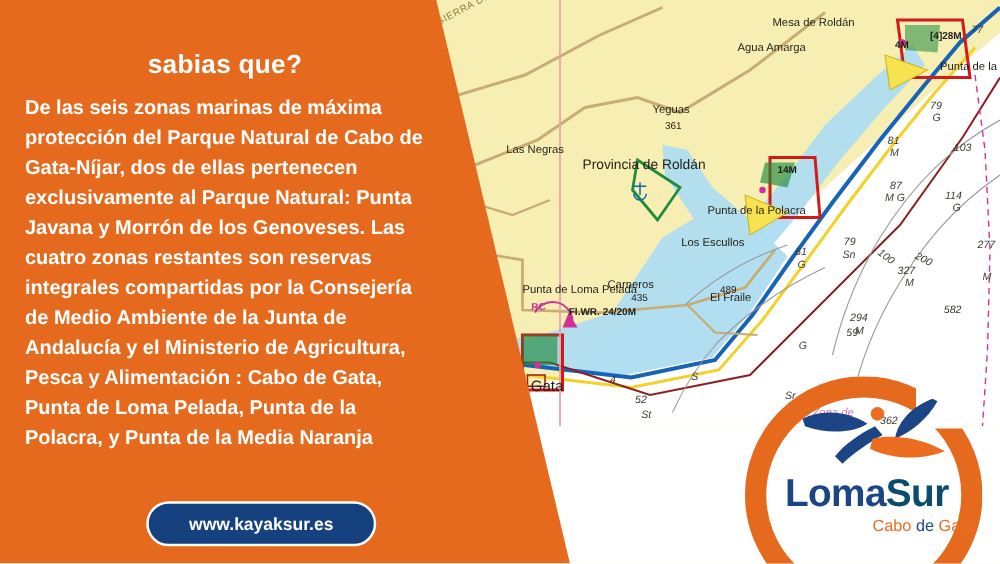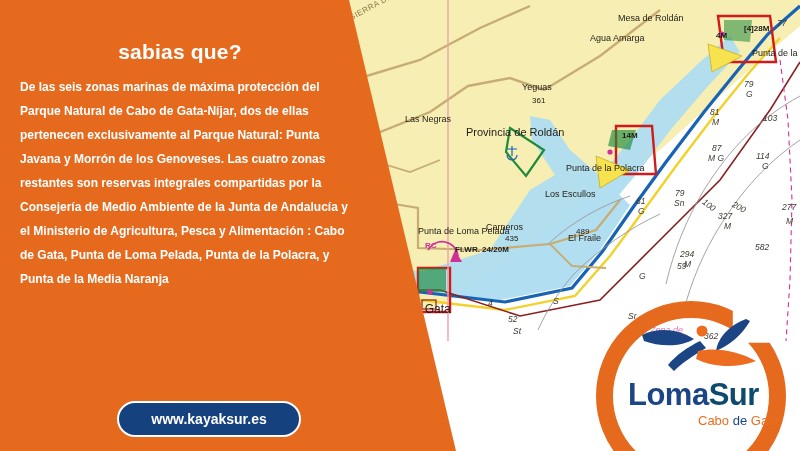--- a/index.html
+++ b/index.html
@@ -73,21 +73,21 @@
     font-weight: bold;
     letter-spacing: 0.2px;
   }
 
   .body-copy {
     position: absolute;
     left: 20px;
     top: 75px;
     width: 330px;
     color: #ffffff;
-    font-size: 12px;
+    font-size: 16px;
     font-weight: bold;
     line-height: 24px;
   }
   .body-copy p { margin: 0; }
 
   .cta-button {
     position: absolute;
     left: 117px;
     top: 401px;
     width: 184px;
@@ -253,21 +253,21 @@
     <div class="map-label lbl-sound" style="left:456px; top:151px;">114</div>
     <div class="map-label lbl-sound" style="left:462px; top:161px;">G</div>
     <div class="map-label lbl-sound" style="left:375px; top:188px;">79</div>
     <div class="map-label lbl-sound" style="left:374px; top:198px;">Sn</div>
     <div class="map-label lbl-sound" style="left:336px; top:196px;">61</div>
     <div class="map-label lbl-sound" style="left:338px; top:206px;">G</div>
     <div class="map-label lbl-sound" style="left:402px; top:200px; transform:rotate(38deg);">100</div>
     <div class="map-label lbl-sound" style="left:432px; top:202px; transform:rotate(28deg);">200</div>
     <div class="map-label lbl-sound" style="left:418px; top:211px;">327</div>
     <div class="map-label lbl-sound" style="left:424px; top:221px;">M</div>
-    <div class="map-label lbl-sound" style="left:482px; top:202px;">277</div>
+    <div class="map-label lbl-sound" style="left:482px; top:190px;">277</div>
     <div class="map-label lbl-sound" style="left:486px; top:216px;">M</div>
     <div class="map-label lbl-sound" style="left:455px; top:242px;">582</div>
     <div class="map-label lbl-sound" style="left:380px; top:249px;">294</div>
     <div class="map-label lbl-sound" style="left:384px; top:259px;">M</div>
     <div class="map-label lbl-sound" style="left:337px; top:261px;margin-left:40px;">59</div>
     <div class="map-label lbl-sound" style="left:339px; top:271px;">G</div>
     <div class="map-label lbl-sound" style="left:86px; top:271px;">60</div>
     <div class="map-label lbl-sound" style="left:91px; top:239px;">6</div>
     <div class="map-label lbl-sound" style="left:93px; top:249px;">S</div>
     <div class="map-label lbl-sound" style="left:208px; top:314px;">52</div>

